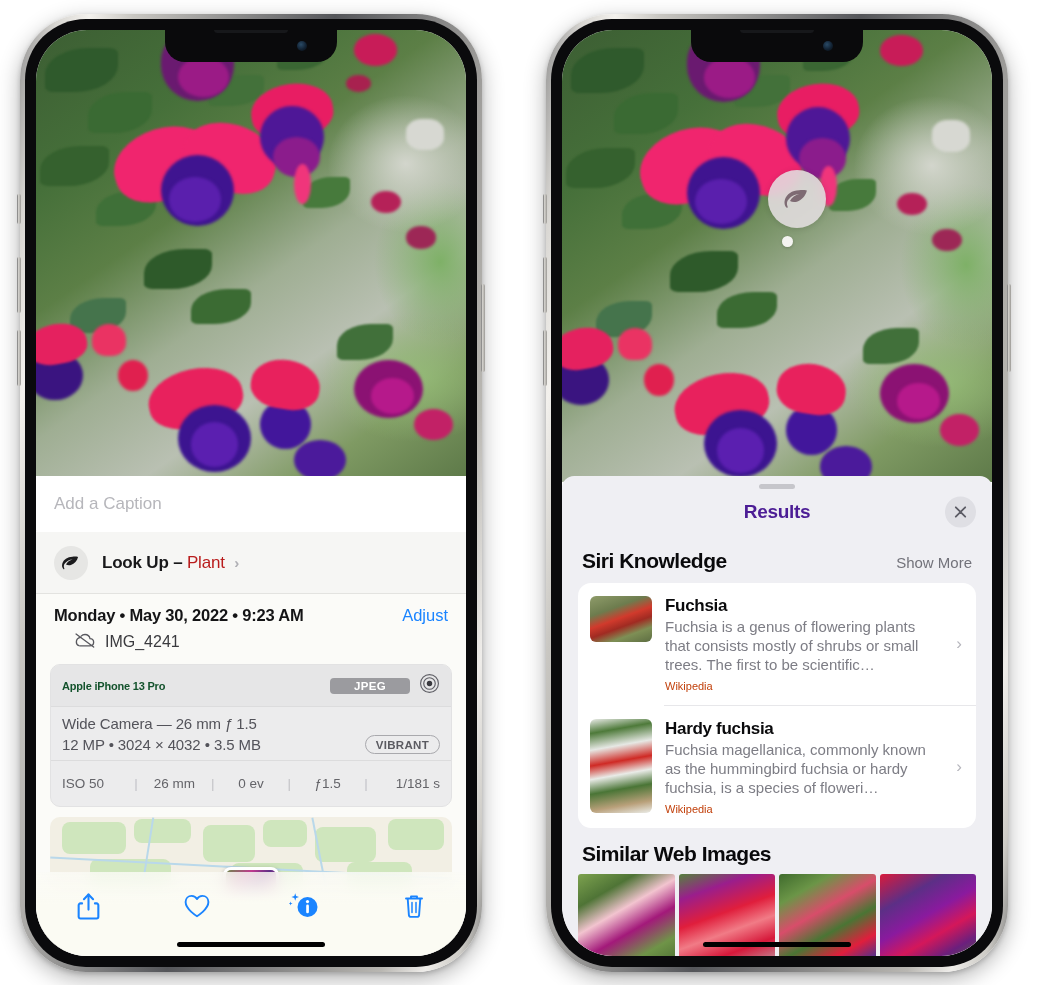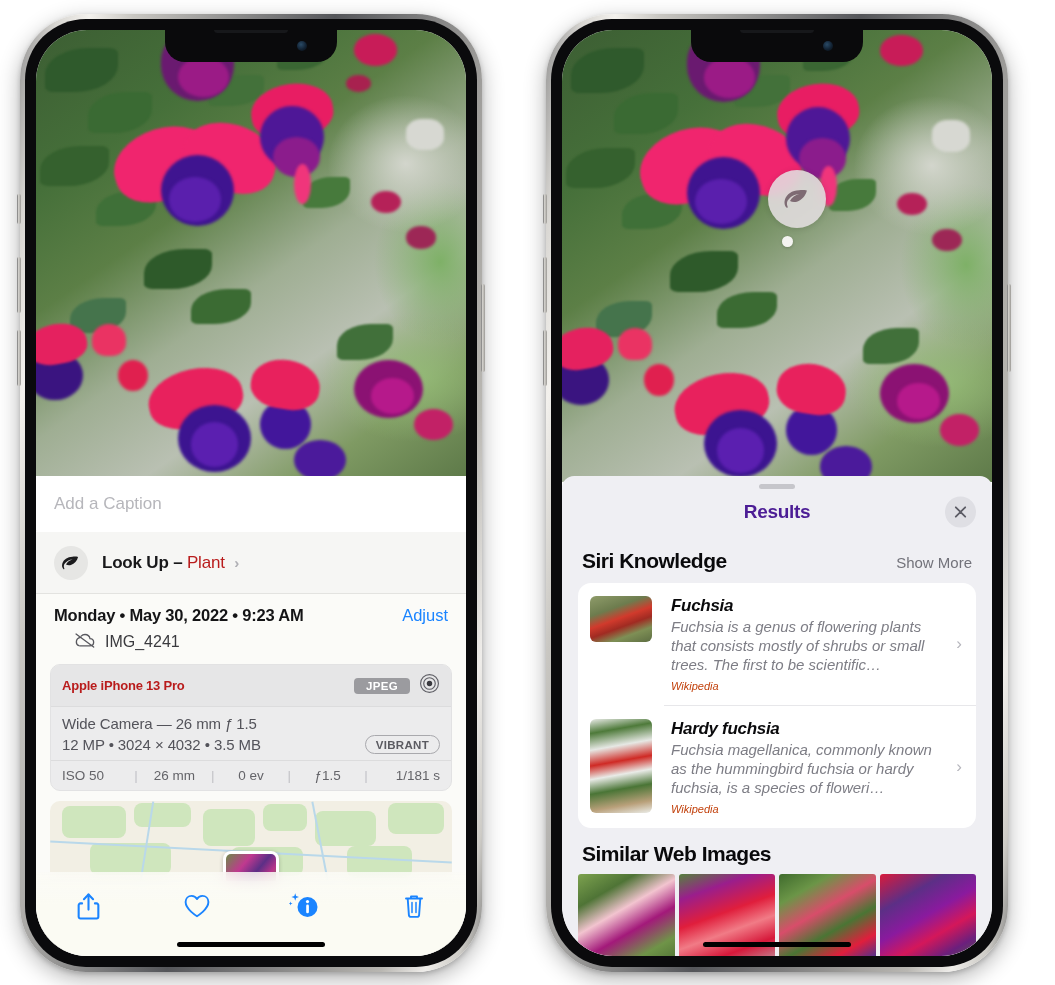--- a/index.html
+++ b/index.html
@@ -114,35 +114,35 @@
   .file-name { font-size: 16px; color:#3a3a3e; }
 
   .exif-card {
     margin: 0 14px; border-radius: 10px; overflow:hidden;
     background:#ececed; border:.6px solid #e2e2e3;
   }
   .exif-head {
     display:flex; align-items:center; justify-content:space-between;
     padding: 8px 11px; background:#e6e6e7; border-bottom:.6px solid #dcdcdd;
   }
-  .exif-device { font-size: 13px; font-weight: 700; color:#b91c1c; letter-spacing:-.2px;}
+  .exif-device { font-size: 11px; font-weight: 700; color:#14532d; letter-spacing:-.2px;}
   .exif-head-right { display:flex; align-items:center; gap:9px;}
   .tag-jpeg {
     background:#9b9b9f; color:#fff; font-size:11.5px; font-weight:700;
-    padding: 2px 12px; border-radius:4px; letter-spacing:.3px;
+    padding: 2px 24px; border-radius:4px; letter-spacing:.3px;
   }
   .exif-body { padding: 8px 11px 6px 11px; }
   .exif-line { font-size: 15px; color:#53535a; letter-spacing:-.1px; }
   .exif-line2 { display:flex; align-items:center; justify-content:space-between; margin-top:3px;}
   .tag-vibrant {
     border:1px solid #a9a9ad; color:#5b5b61; font-size:11.5px; font-weight:600;
     padding: 2.5px 10px; border-radius: 10px; letter-spacing:.3px;
   }
   .exif-foot {
-    display:flex; align-items:center; padding: 7px 11px;
+    display:flex; align-items:center; padding: 15px 11px;
     border-top:.6px solid #dcdcdd; font-size:13.5px; color:#646469;
   }
   .exif-foot span.v { flex: 1; text-align:center; }
   .exif-foot span.v:first-child { text-align:left; }
   .exif-foot span.v:last-child  { text-align:right; }
   .exif-foot .sep { color:#c2c2c6; padding: 0 1px; }
 
   .map {
     margin: 10px 14px 0 14px; height: 80px; border-radius: 10px 10px 0 0; overflow:hidden;
     position:relative;
@@ -209,21 +209,21 @@
   .sec-action { font-size: 15px; color:#72727a; }
 
   .know-card {
     margin: 0 16px; background:#fff; border-radius: 13px; overflow:hidden;
   }
   .know-item { display:flex; align-items:flex-start; padding: 13px 12px; position:relative; }
   .know-div { height:.7px; background:#e7e7ea; margin-left: 86px; }
   .thumb { flex:0 0 auto; border-radius: 6px; overflow:hidden; }
   .thumb.a { width:62px; height:46px; background: linear-gradient(160deg,#8f9c6a 0%,#6d7c4e 30%,#d13a2c 48%,#a02b22 62%,#7e8f55 78%,#5d6d42 100%); }
   .thumb.b { width:62px; height:94px; background: linear-gradient(170deg,#e9ebe7 0%,#4e7a3a 14%,#e6e8e4 30%,#cf2a25 45%,#e9ebe7 58%,#4a7536 72%,#b9a07a 88%,#eceeea 100%); }
-  .know-text { margin-left: 19px; flex: 1 1 auto; padding-right: 22px; font-style: italic; }
+  .know-text { margin-left: 13px; flex: 1 1 auto; padding-right: 22px; }
   .know-title { font-size: 17px; font-weight:700; color:#0a0a0c; letter-spacing:-.3px; }
   .know-desc { font-size: 15px; color:#7d7d85; line-height: 1.27; margin-top: 1px; }
   .know-src { font-size: 11px; color:#c2410c; margin-top: 6px; }
   .know-chev { position:absolute; right: 14px; top: 50%; transform: translateY(-50%); color:#b6b6bd; font-size:17px; }
 
   .web-strip { display:flex; gap: 4px; padding: 0 16px; }
   .web-img { flex:1 1 0; height: 96px; border-radius: 3px; }
   .w1 { background: linear-gradient(150deg,#7da24f 0%,#4f7436 22%,#f2c4cf 40%,#a3197a 58%,#6f9448 78%,#46682f 100%); }
   .w2 { background: linear-gradient(160deg,#55823d 0%,#9a1e8c 20%,#e01e3c 42%,#f17b86 58%,#d6183a 75%,#b8b8bc 100%); }
   .w3 { background: linear-gradient(150deg,#3f6b2d 0%,#6b9547 20%,#d84d6a 40%,#4a7534 58%,#e01e3c 76%,#5c2f86 90%,#3f6b2d 100%); }

